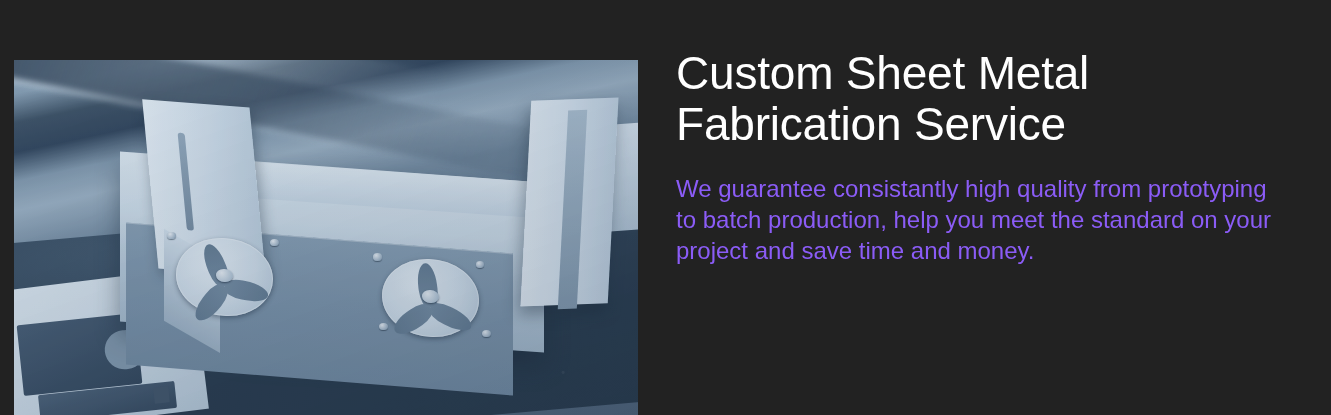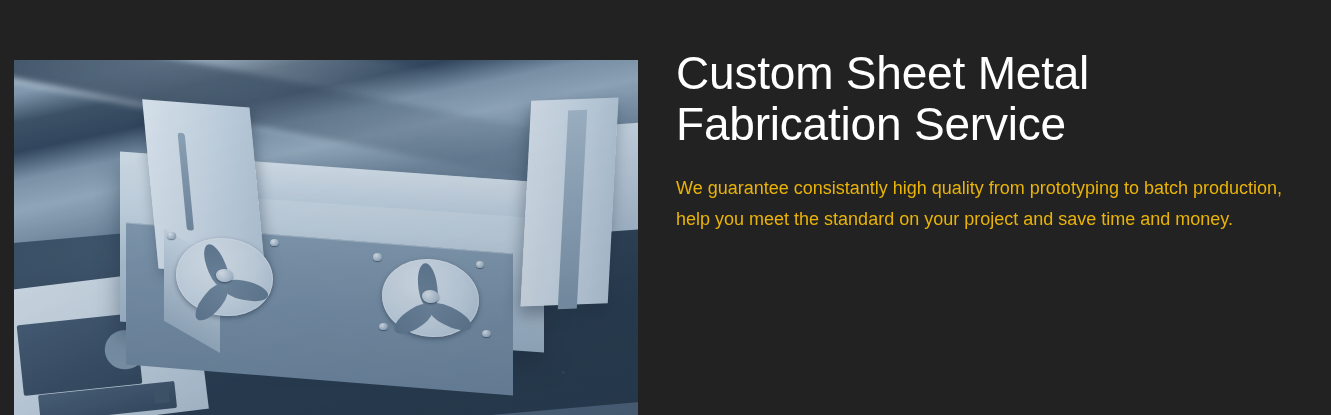--- a/index.html
+++ b/index.html
@@ -249,24 +249,24 @@
   }
   .headline {
     font-size:46px;
     line-height:51px;
     font-weight:300;
     color:#ffffff;
     letter-spacing:-.2px;
   }
   .lead {
     margin-top:23px;
-    font-size:18px;
+    font-size:24px;
     line-height:31px;
     font-weight:400;
-    color:#eab308;
+    color:#8b5cf6;
   }
   .bullets {
     margin-top:22px;
     list-style:none;
   }
   .bullets li {
     font-size:22px;
     line-height:30px;
     font-style:italic;
     font-weight:400;

